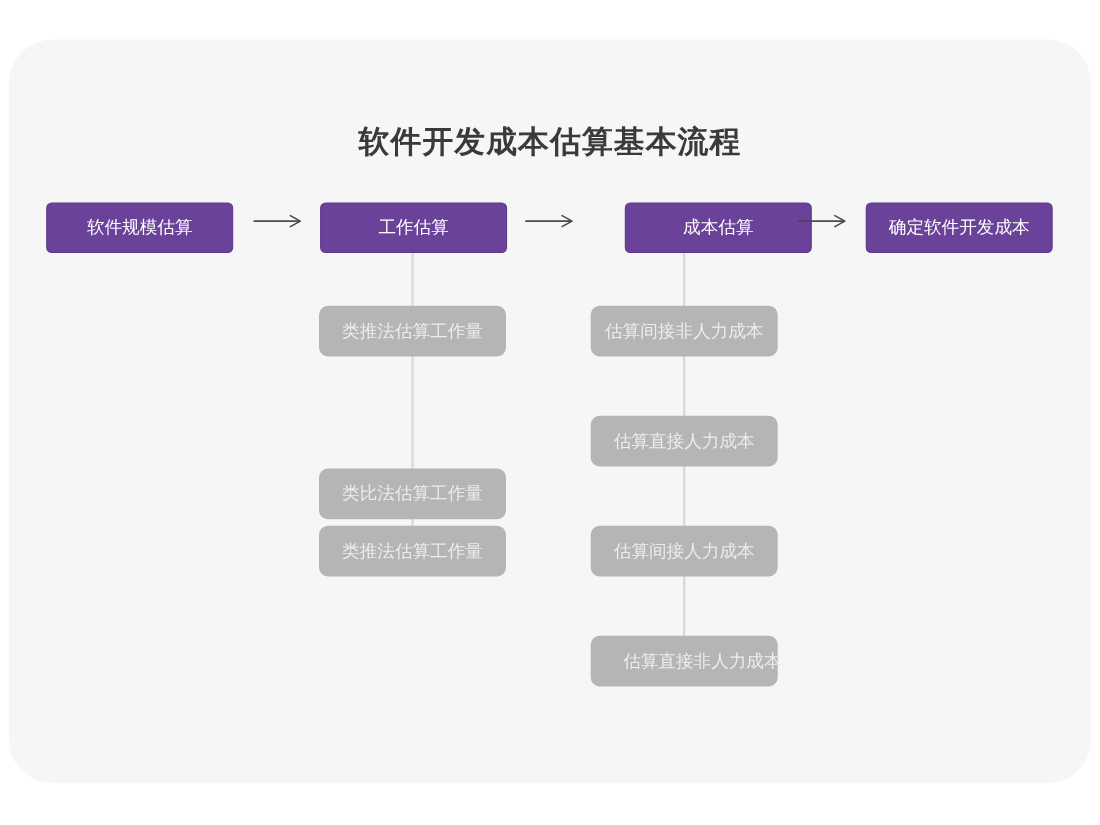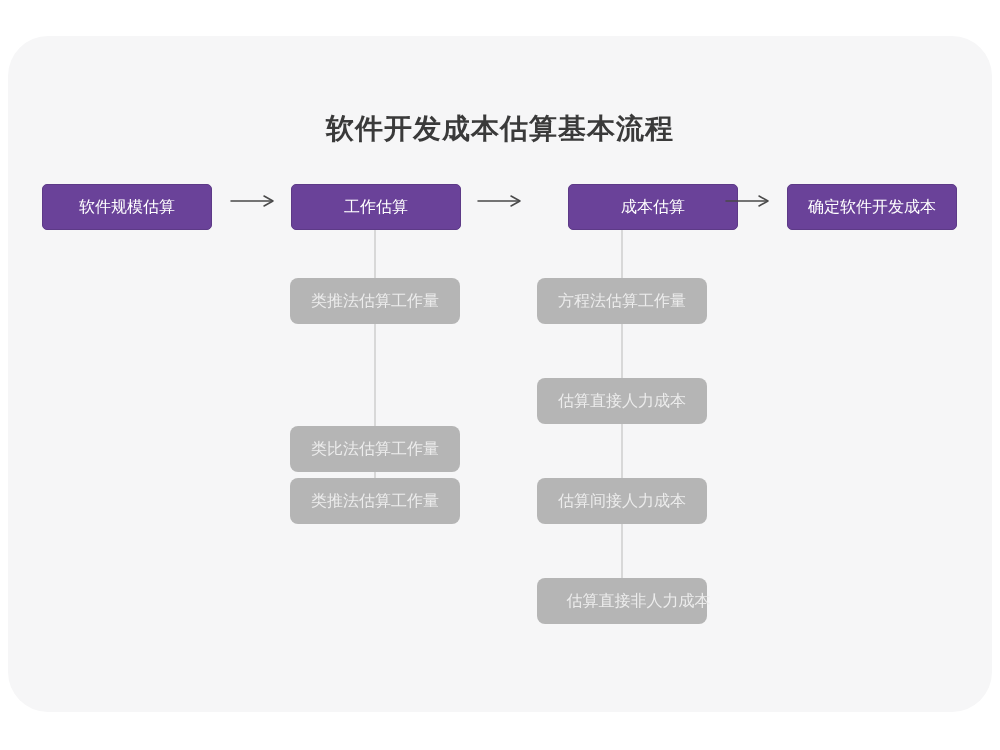--- a/index.html
+++ b/index.html
@@ -97,17 +97,17 @@
       <path d="M34 2 L43 7 L34 12"></path>
     </svg>
   </div>
 
   <div class="node pnode" style="left:787px; top:184px;text-align:right;">确定软件开发成本</div>
 
   <div class="node gnode" style="left:290px; top:278px;">类推法估算工作量</div>
   <div class="node gnode" style="left:290px; top:399px;margin-top:27px;">类比法估算工作量</div>
   <div class="node gnode" style="left:290px; top:478px;">类推法估算工作量</div>
 
-  <div class="node gnode" style="left:537px; top:278px;">方程法估算工作量</div>
+  <div class="node gnode" style="left:537px; top:278px;">估算间接非人力成本</div>
   <div class="node gnode" style="left:537px; top:378px;">估算直接人力成本</div>
   <div class="node gnode" style="left:537px; top:478px;">估算间接人力成本</div>
   <div class="node gnode" style="left:537px; top:578px;padding-left:33px;">估算直接非人力成本</div>
 </div>
 
 </body></html>

